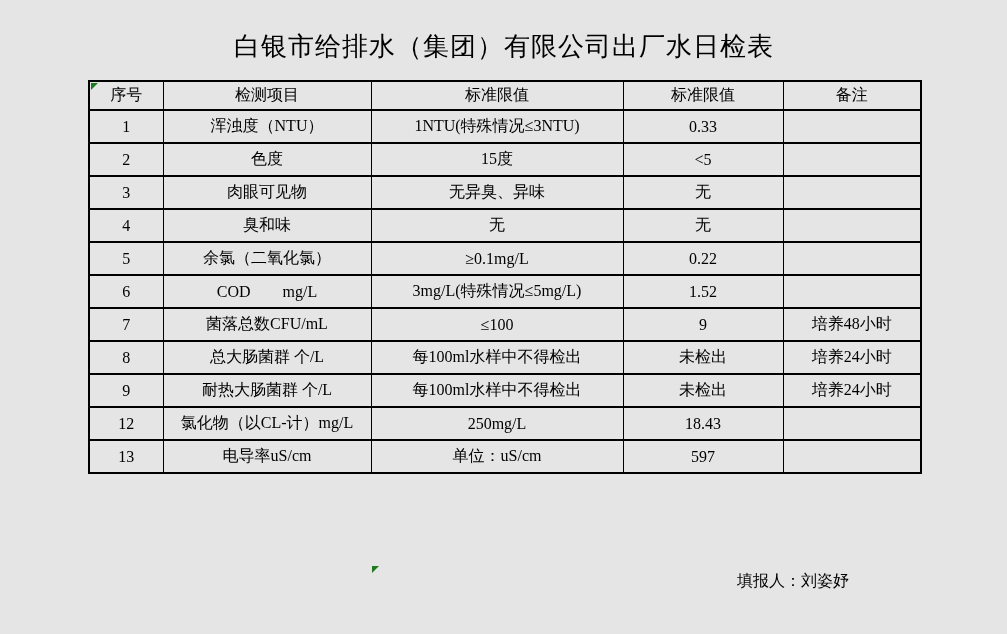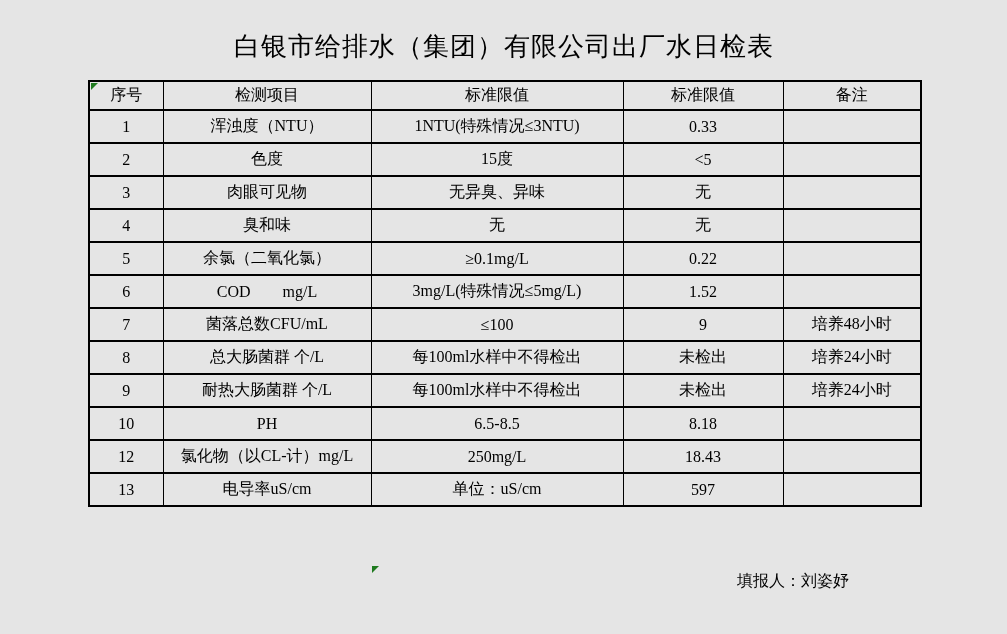--- a/index.html
+++ b/index.html
@@ -138,27 +138,20 @@
         <td>培养24小时</td>
       </tr>
       <tr>
         <td>9</td>
         <td>耐热大肠菌群 个/L</td>
         <td>每100ml水样中不得检出</td>
         <td>未检出</td>
         <td>培养24小时</td>
       </tr>
       <tr>
-        <td>10</td>
-        <td>PH</td>
-        <td>6.5-8.5</td>
-        <td>8.18</td>
-        <td></td>
-      </tr>
-      <tr>
         <td>12</td>
         <td>氯化物（以CL-计）mg/L</td>
         <td>250mg/L</td>
         <td>18.43</td>
         <td></td>
       </tr>
       <tr>
         <td>13</td>
         <td>电导率uS/cm</td>
         <td>单位：uS/cm</td>

